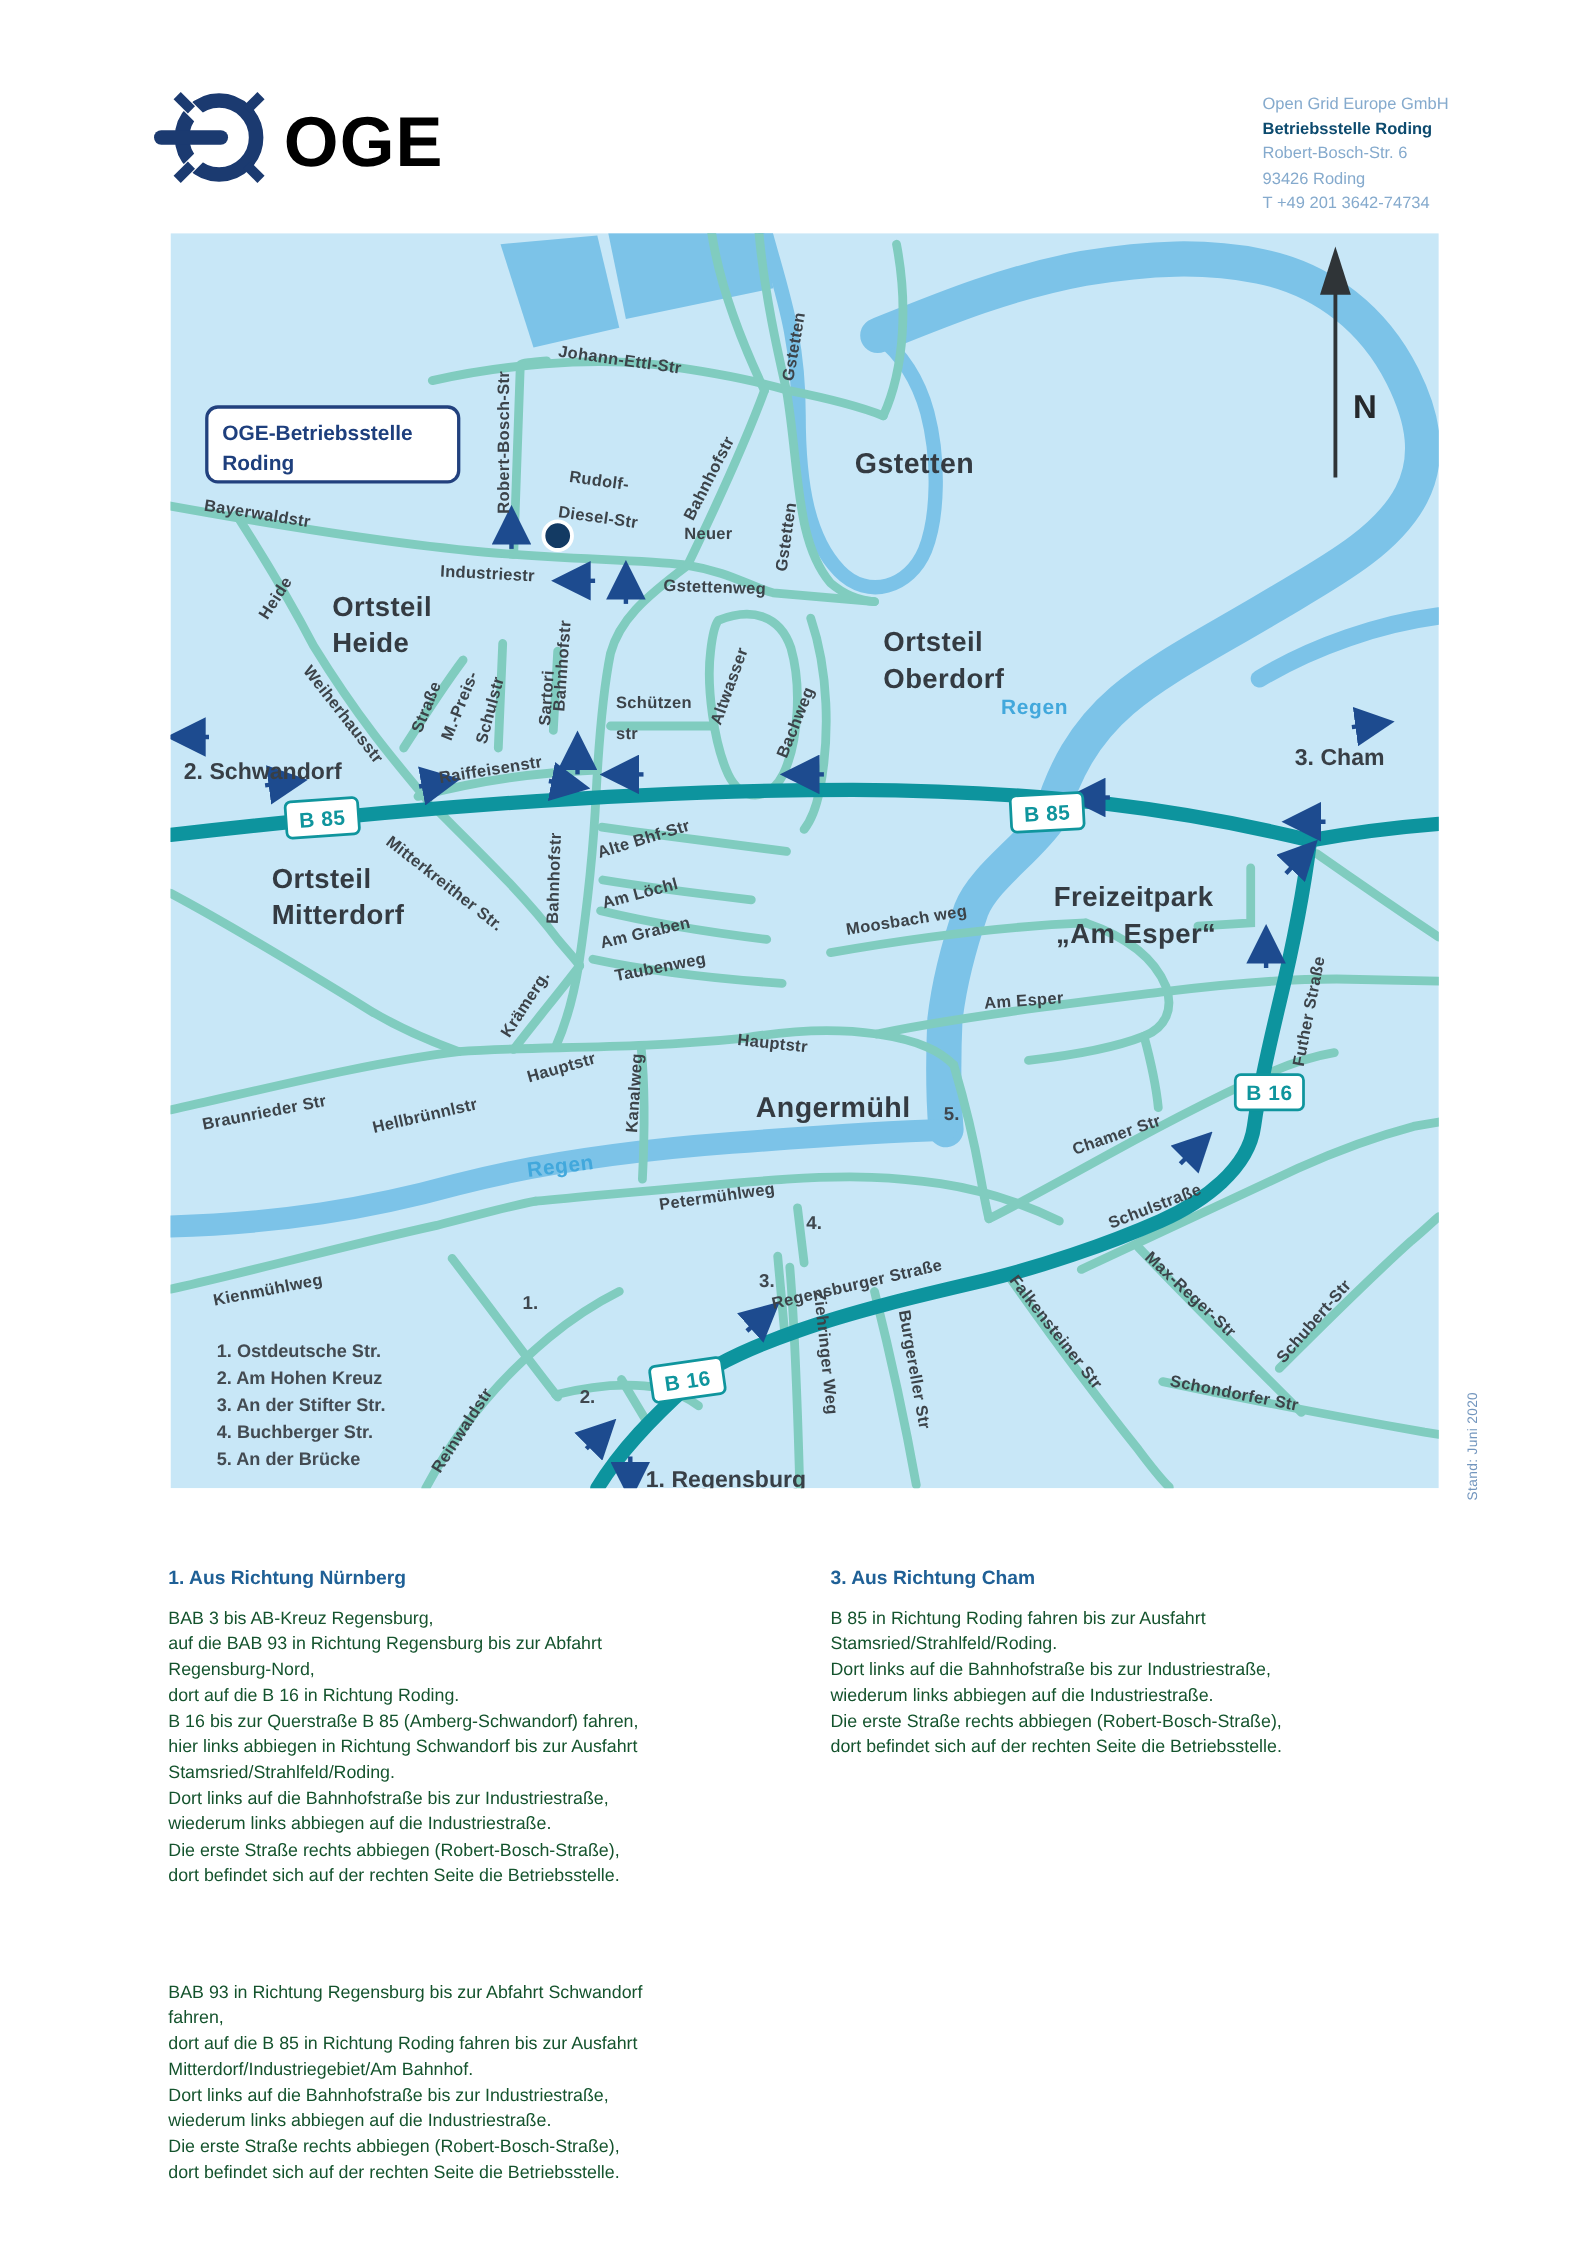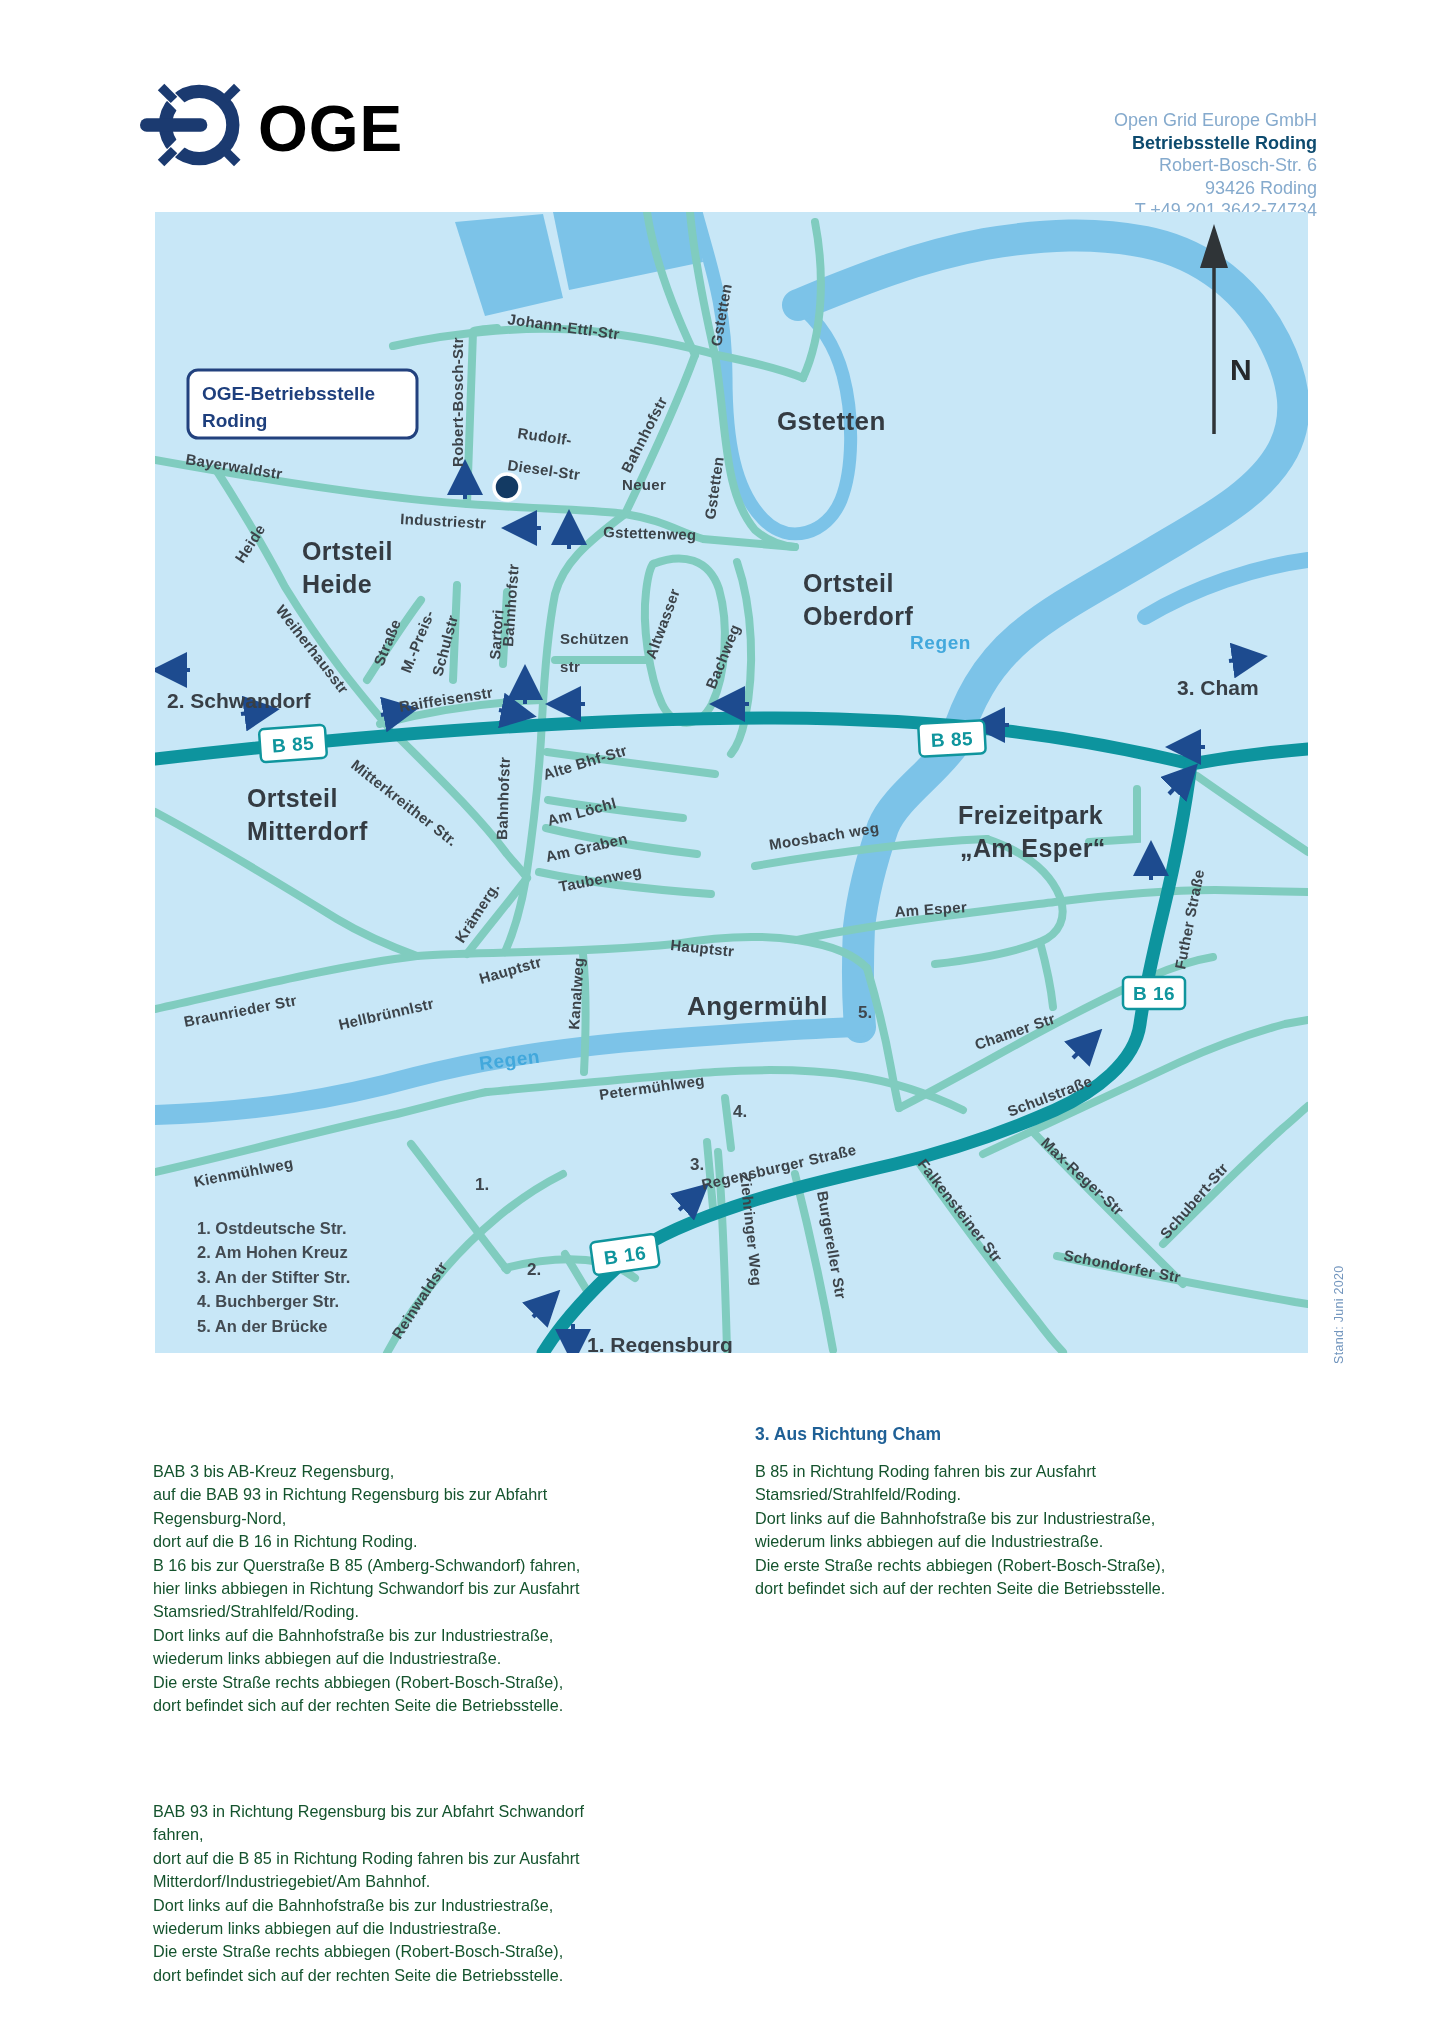--- a/index.html
+++ b/index.html
@@ -2,22 +2,22 @@
 <html><head>
 <meta charset="utf-8">
 <style>
   html,body{margin:0;padding:0;background:#fff;}
   #page{position:relative;width:1440px;height:2038px;background:#ffffff;overflow:hidden;
         font-family:"Liberation Sans",sans-serif;}
   
   #logo-icon{position:absolute;left:140px;top:74px;width:102px;height:102px;}
   #logo-word{position:absolute;left:258px;top:92px;font-size:64px;font-weight:800;
              color:#000000;letter-spacing:1px;}
-  #address{position:absolute;right:123px;top:84px;text-align:right;font-size:18px;
-           line-height:22.5px;color:#85aacd;font-weight:500;margin-top:25px;}
+  #address{position:absolute;right:123px;top:84px;font-size:15px;
+           line-height:22.5px;color:#85aacd;font-weight:500;}
   #address .bold{color:#0c4a6e;font-weight:700;}
   
   #map-wrap{position:absolute;left:155px;top:212px;width:1153px;height:1141px;}
   #stand-note{position:absolute;left:1332px;top:1234px;height:130px;writing-mode:vertical-rl;
               transform:rotate(180deg);font-size:12.5px;color:#7396be;letter-spacing:.3px;}
   
   .st{font-family:"Liberation Sans",sans-serif;font-size:15px;font-weight:700;fill:#3c4349;letter-spacing:.3px;}
   .area{font-family:"Liberation Sans",sans-serif;font-size:25px;font-weight:700;fill:#343b42;letter-spacing:.4px;}
   .river-lab{font-family:"Liberation Sans",sans-serif;font-size:19px;font-weight:700;fill:#42a8dc;letter-spacing:.6px;}
   .dirlab{font-family:"Liberation Sans",sans-serif;font-size:21px;font-weight:700;fill:#383f46;}
@@ -276,20 +276,21 @@
     <g>
       <line x1="1059" y1="222" x2="1059" y2="52" stroke="#2f3437" stroke-width="3.5"></line>
       <polygon points="1059,12 1045,56 1073,56" fill="#2f3437"></polygon>
       <text x="1075" y="168" font-size="30" font-weight="700" fill="#26292c" font-family="Liberation Sans, sans-serif">N</text>
     </g>
   </svg>
   </div>
 
   <div id="stand-note">Stand: Juni 2020</div>
 
+  <div class="sec-title" style="left:153px;top:1424px">1. Aus Richtung Nürnberg</div>
   <div class="sec-body" style="left:153px;top:1460px">BAB 3 bis AB-Kreuz Regensburg,
 auf die BAB 93 in Richtung Regensburg bis zur Abfahrt
 Regensburg-Nord,
 dort auf die B 16 in Richtung Roding.
 B 16 bis zur Querstraße B 85 (Amberg-Schwandorf) fahren,
 hier links abbiegen in Richtung Schwandorf bis zur Ausfahrt
 Stamsried/Strahlfeld/Roding.
 Dort links auf die Bahnhofstraße bis zur Industriestraße,
 wiederum links abbiegen auf die Industriestraße.
 Die erste Straße rechts abbiegen (Robert-Bosch-Straße),

